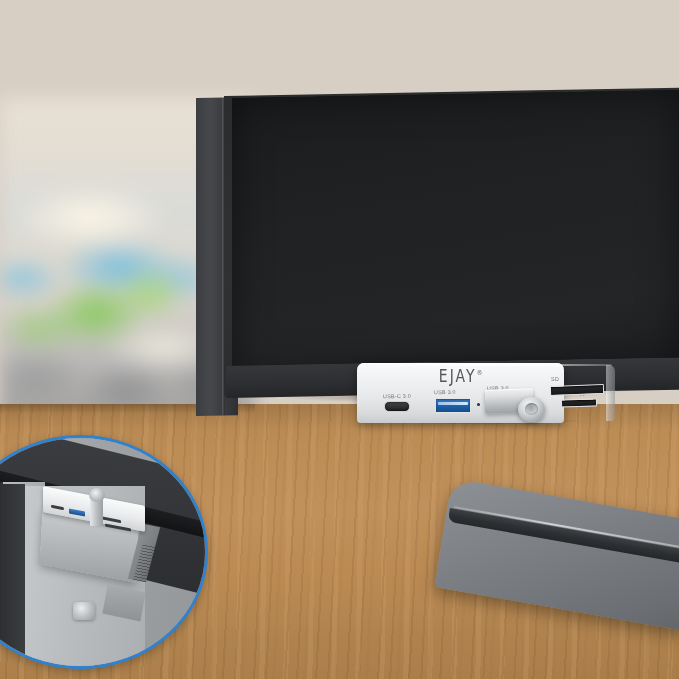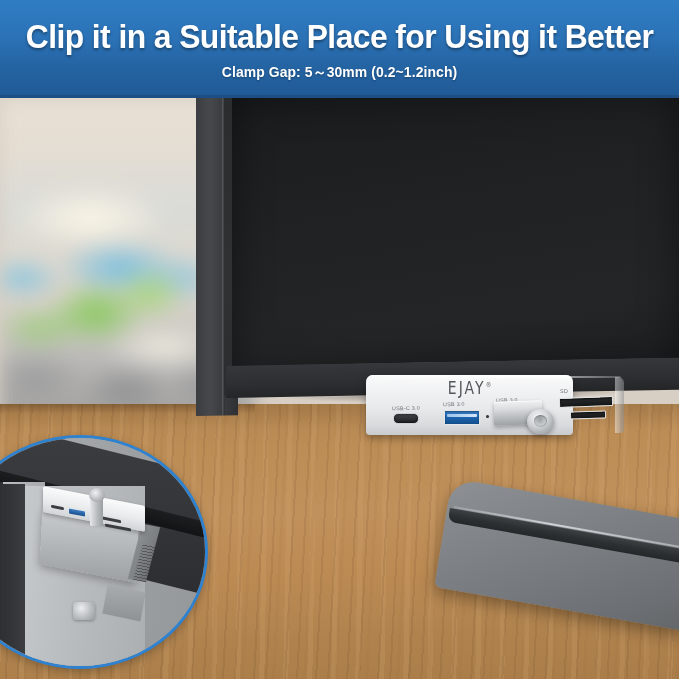--- a/index.html
+++ b/index.html
@@ -166,25 +166,24 @@
     border-radius:1px;
     box-shadow:0 2px 4px rgba(0,0,0,0.35);
   }
 
   
   #hub{
     position:absolute;left:357px;top:363px;width:258px;height:66px;
     z-index:22;
   }
   #hub-face{
-    position:absolute;left:9px;top:0;width:207px;height:60px;
+    position:absolute;left:0;top:0;width:207px;height:60px;
     background:linear-gradient(180deg,#fbfbfc 0%,#f2f3f4 22%,#e7e9ea 56%,#d8dadc 84%,#c8cbcd 100%);
     border-radius:7px 7px 4px 4px;
     box-shadow:0 3px 8px rgba(0,0,0,0.35), inset 0 1px 0 rgba(255,255,255,0.9);
-    margin-top:12px;
   }
   #hub-top-hl{
     position:absolute;left:3px;top:1px;width:252px;height:2px;
     background:linear-gradient(90deg,rgba(255,255,255,0),rgba(255,255,255,0.95),rgba(255,255,255,0.2));
     border-radius:2px;
   }
   #hub-bottom-shadow{
     position:absolute;left:4px;top:57px;width:250px;height:9px;
     background:radial-gradient(ellipse 125px 6px at 50% 0%, rgba(0,0,0,0.42), rgba(0,0,0,0) 78%);
   }
@@ -503,18 +502,14 @@
           <div id="ins-flash-body"></div>
           <div id="ins-flash-ring"></div>
         </div>
       </div>
 
       <div id="ins-clamp-foot"></div>
       <div id="ins-clamp-screw"></div>
     </div>
   </div>
 
-  <div id="banner">
-    <div id="banner-title">Clip it in a Suitable Place for Using it Better</div>
-    <div id="banner-sub">Clamp Gap:  5～30mm (0.2~1.2inch)</div>
-  </div>
 
 </div>
 
 </body></html>

